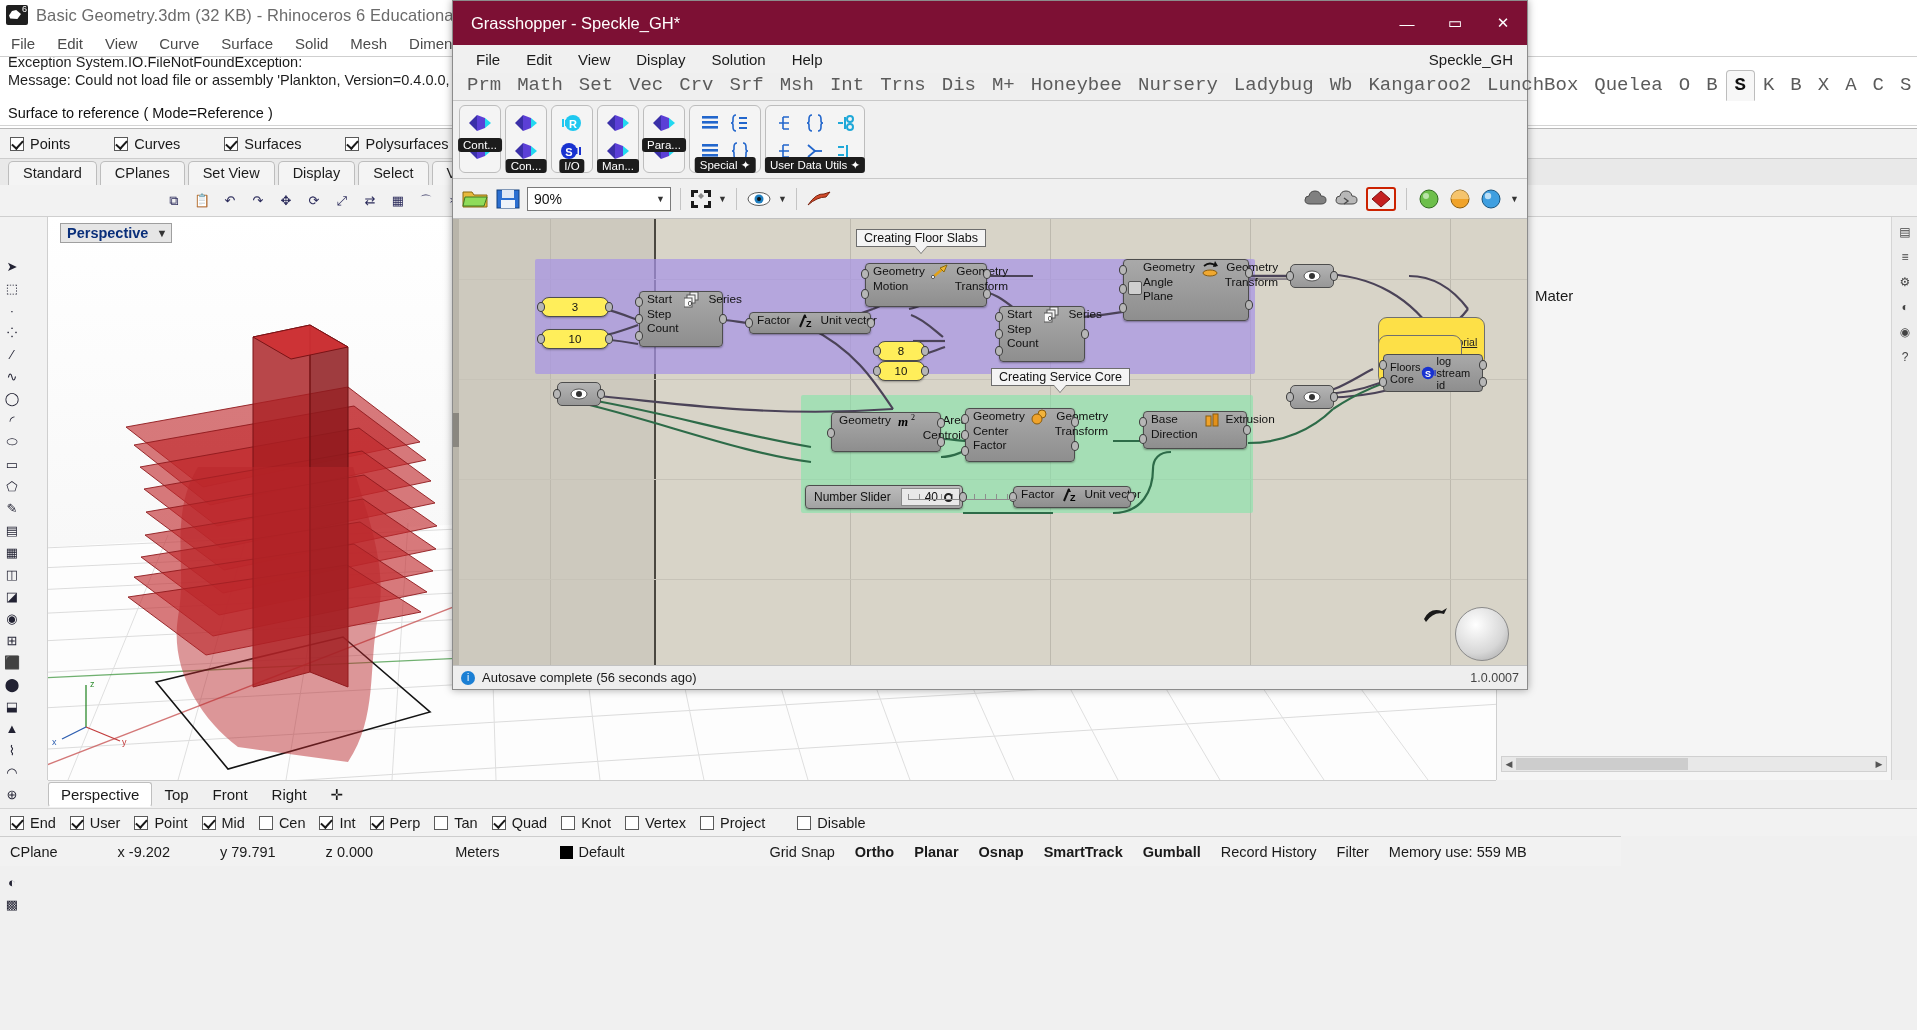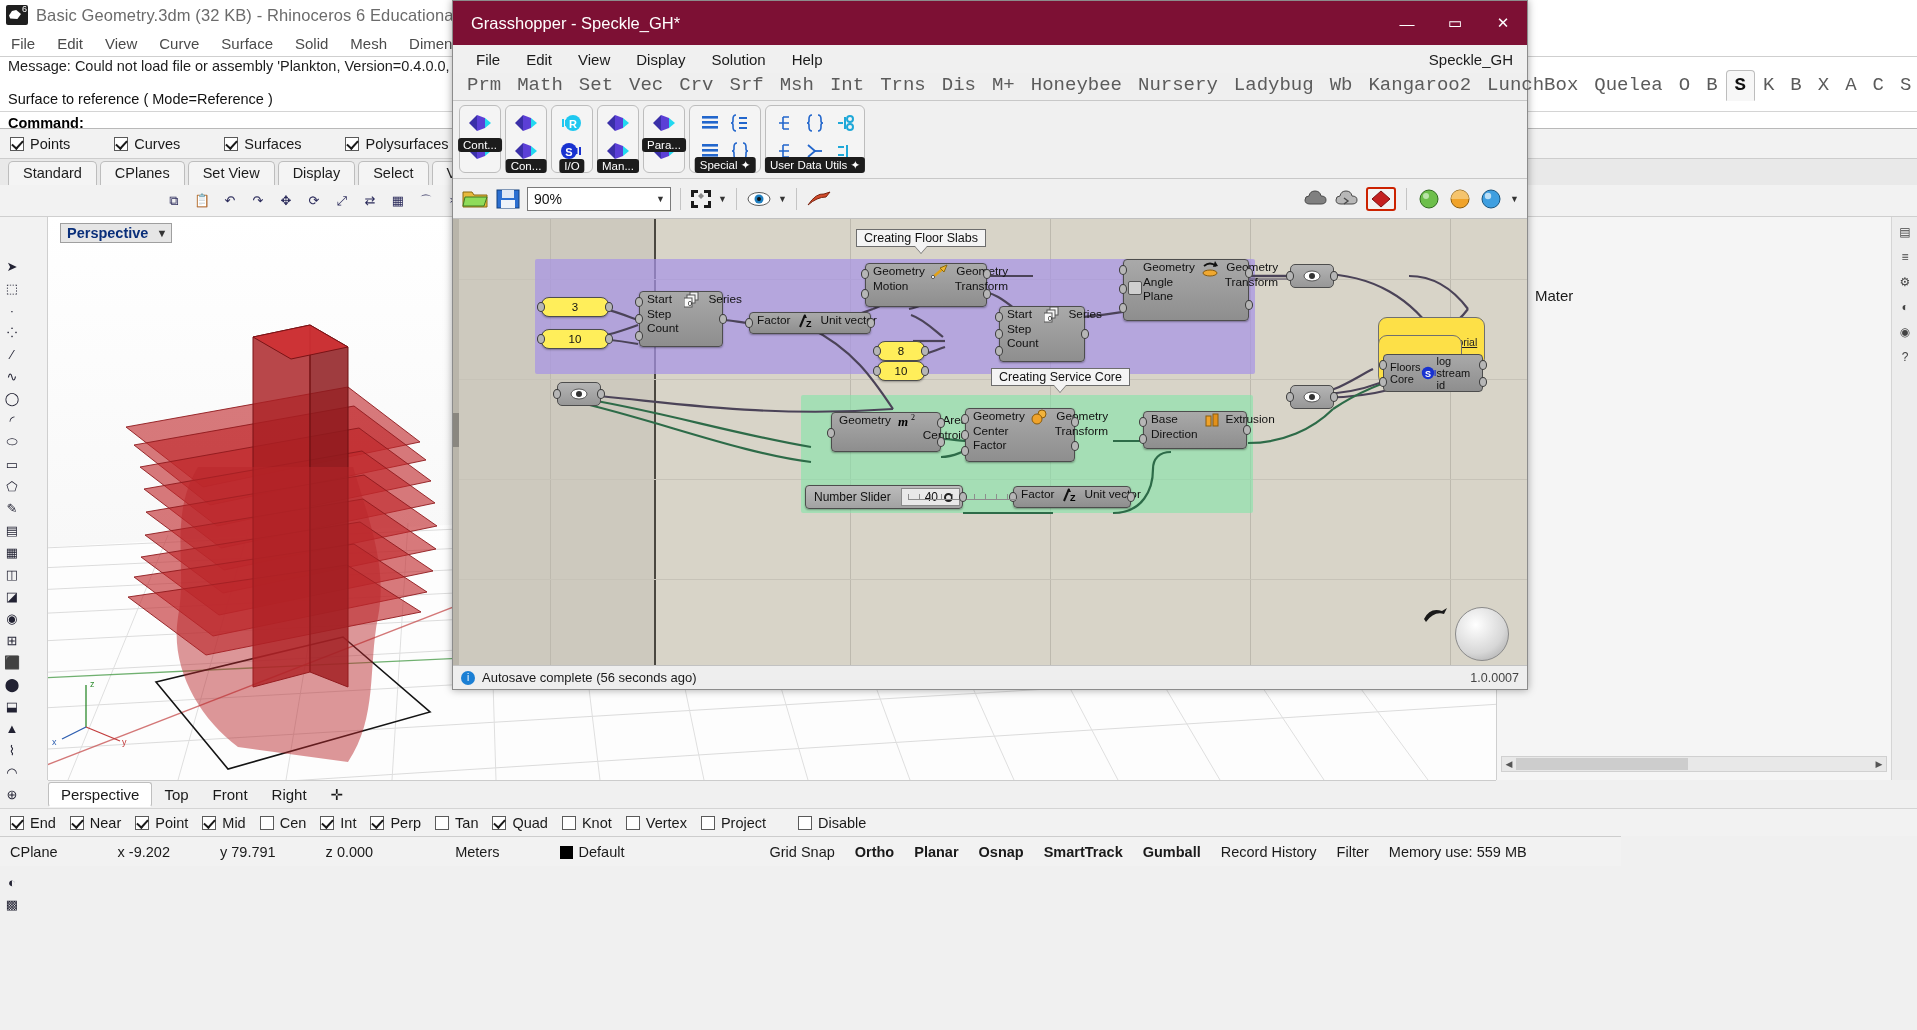--- a/index.html
+++ b/index.html
@@ -329,20 +329,21 @@
       <div class="mi">Curve</div>
       <div class="mi">Surface</div>
       <div class="mi">Solid</div>
       <div class="mi">Mesh</div>
       <div class="mi">Dimension</div>
       <div class="mi">Transform</div>
       <div class="mi">Tools</div>
     </div>
 
     <div class="rh-cmdarea">
+      <div class="rh-cmdline clip">Exception System.IO.FileNotFoundException:</div>
       <div class="rh-cmdline">Message: Could not load file or assembly 'Plankton, Version=0.4.0.0, Culture=neu</div>
       <div style="height:14px"></div>
       <div class="rh-prompt">Surface to reference ( Mode=Reference )</div>
       <div class="rh-cmd-divider"></div>
       <div class="rh-commandlabel">Command:</div>
     </div>
 
     <div class="rh-filters">
       <div class="chk on">
           <span class="box"></span>
@@ -520,21 +521,21 @@
       <div class="vtab">✛</div>
     </div>
 
     <div class="rh-osnap">
       <div class="chk on">
           <span class="box"></span>
           <span>End</span>
         </div>
       <div class="chk on">
           <span class="box"></span>
-          <span>Near</span>
+          <span>User</span>
         </div>
       <div class="chk on">
           <span class="box"></span>
           <span>Point</span>
         </div>
       <div class="chk on">
           <span class="box"></span>
           <span>Mid</span>
         </div>
       <div class="chk">

